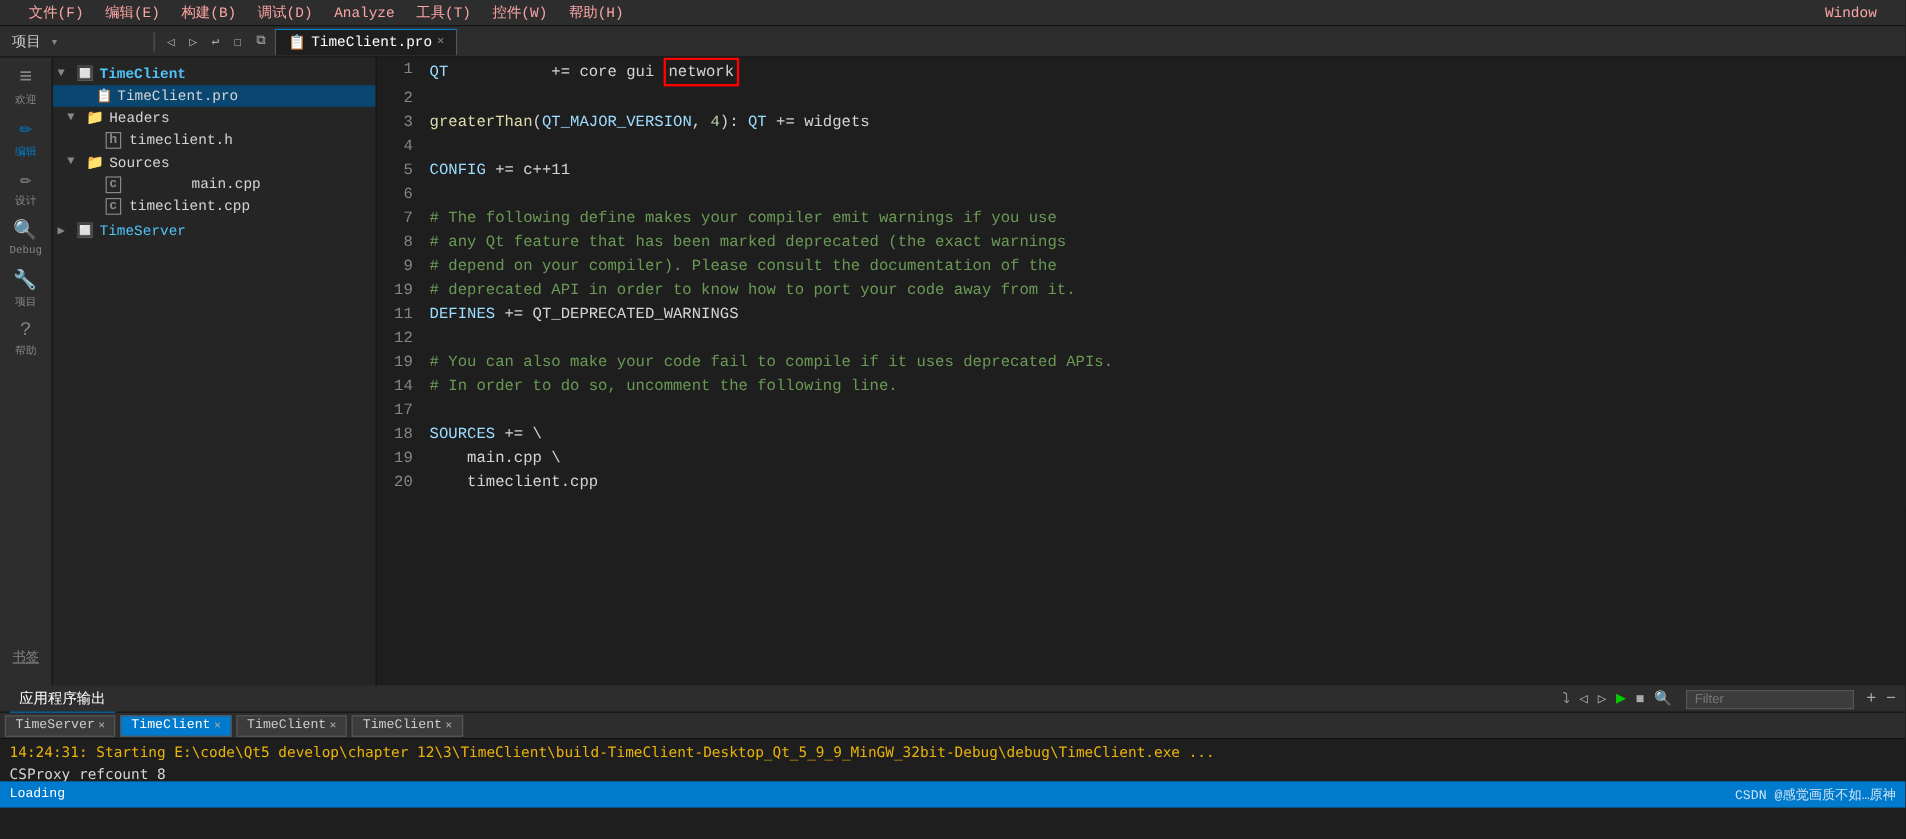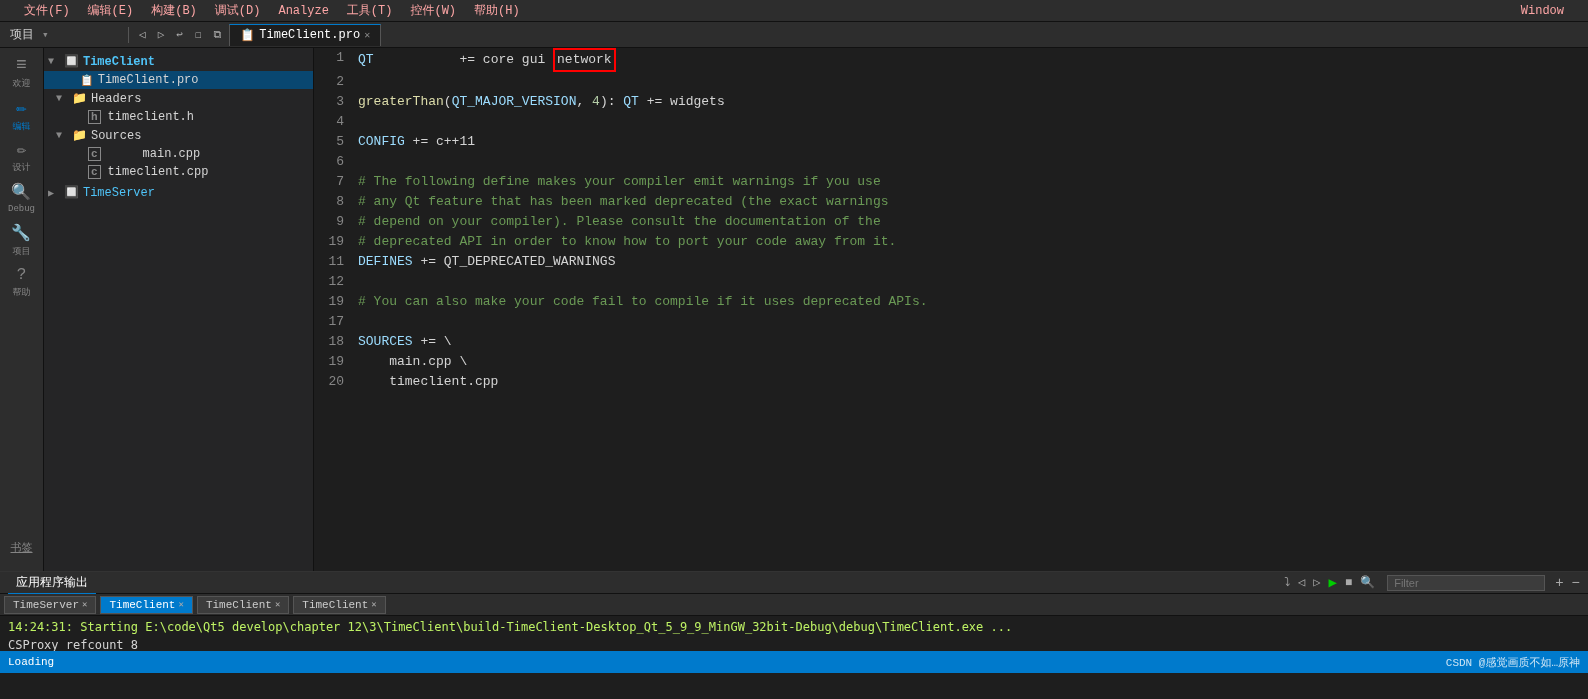--- a/index.html
+++ b/index.html
@@ -231,34 +231,34 @@
       height: 18px;
     }
     .app-tab.active { background: #007acc; color: #fff; }
     .app-tab-close { font-size: 9px; color: #aaa; }
     .filter-input {
       background: #3c3c3c;
       border: 1px solid #555;
       color: #ccc;
       padding: 1px 6px;
       font-size: 11px;
-      width: 158px;
+      width: 140px;
       height: 16px;
     }
     .output-content {
       background: #1e1e1e;
       padding: 2px 8px;
       font-size: 12px;
       font-family: 'Consolas', monospace;
       color: #d4d4d4;
       flex: 1;
       overflow: hidden;
     }
     .output-line { line-height: 18px; white-space: nowrap; overflow: hidden; }
-    .output-blue { color: #bef264; }
+    .output-blue { color: #eab308; }
     .output-normal { color: #d4d4d4; }
 
     
     .status-bar {
       height: 22px;
       background: #007acc;
       display: flex;
       align-items: center;
       padding: 0 8px;
       font-size: 11px;
@@ -363,21 +363,21 @@
 
     <div class="tree-item" style="padding-left:12px;">
       <span class="tree-arrow">▼</span>
       <span style="color:#e5c07b;font-size:12px;">📁</span>
       <span class="tree-label">Sources</span>
     </div>
 
     <div class="tree-item" style="padding-left:28px;">
       <span class="tree-arrow" style="width:12px;"></span>
       <span style="color:#888;font-size:11px;font-weight:bold;border:1px solid #888;padding:0 2px;">c</span>
-      <span class="tree-label" style="margin-left:2px;padding-left:36px;">main.cpp</span>
+      <span class="tree-label" style="margin-left:19px;padding-left:36px;">main.cpp</span>
     </div>
 
     <div class="tree-item" style="padding-left:28px;">
       <span class="tree-arrow" style="width:12px;"></span>
       <span style="color:#888;font-size:11px;font-weight:bold;border:1px solid #888;padding:0 2px;">c</span>
       <span class="tree-label" style="margin-left:3px;">timeclient.cpp</span>
     </div>
 
     <div class="tree-item" style="padding-left:4px;margin-top:2px;">
       <span class="tree-arrow">▶</span>
@@ -448,20 +448,24 @@
         <tr>
           <td class="line-num">12</td>
           <td class="line-code"> </td>
         </tr>
 
         <tr>
           <td class="line-num">19</td>
           <td class="line-code"><span class="cmt"># You can also make your code fail to compile if it uses deprecated APIs.</span></td>
         </tr>
 
+        <tr>
+          <td class="line-num">14</td>
+          <td class="line-code"><span class="cmt"># In order to do so, uncomment the following line.</span></td>
+        </tr>
 
 
 
         <tr>
           <td class="line-num">17</td>
           <td class="line-code"> </td>
         </tr>
 
         <tr>
           <td class="line-num">18</td>

